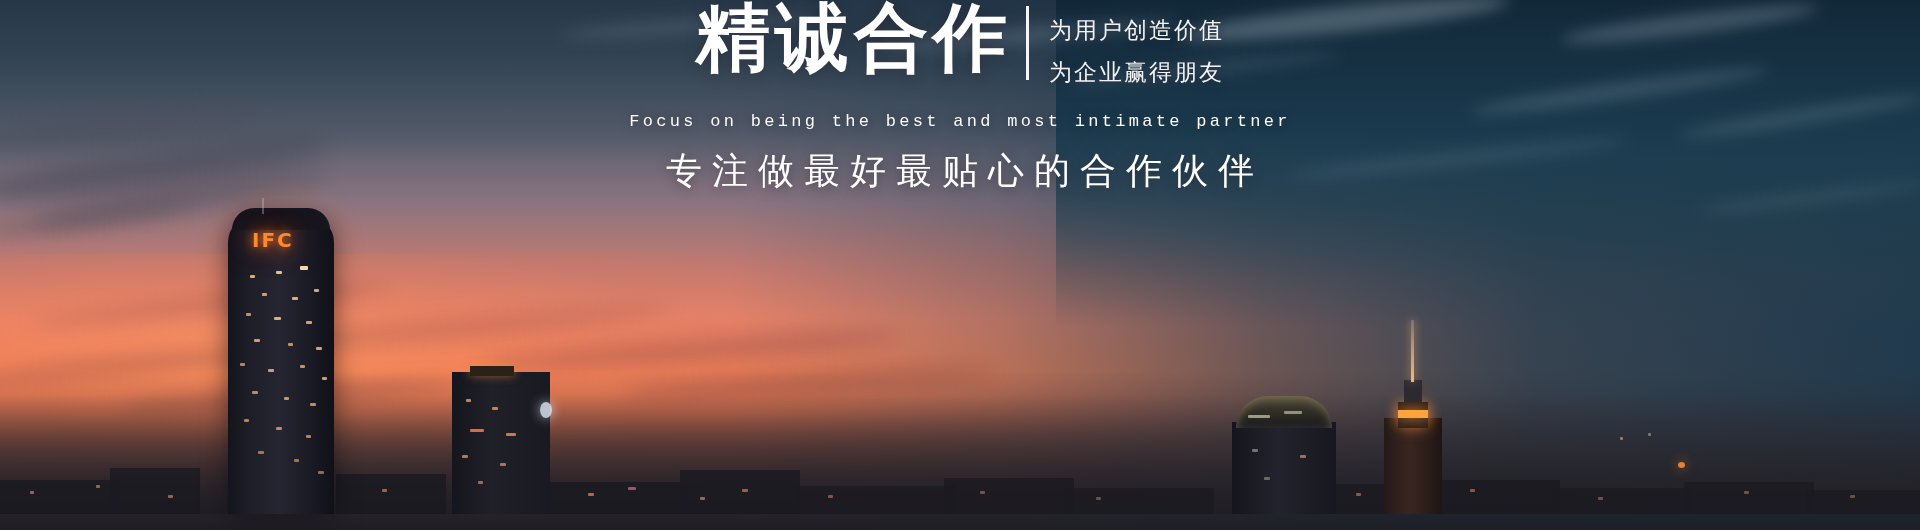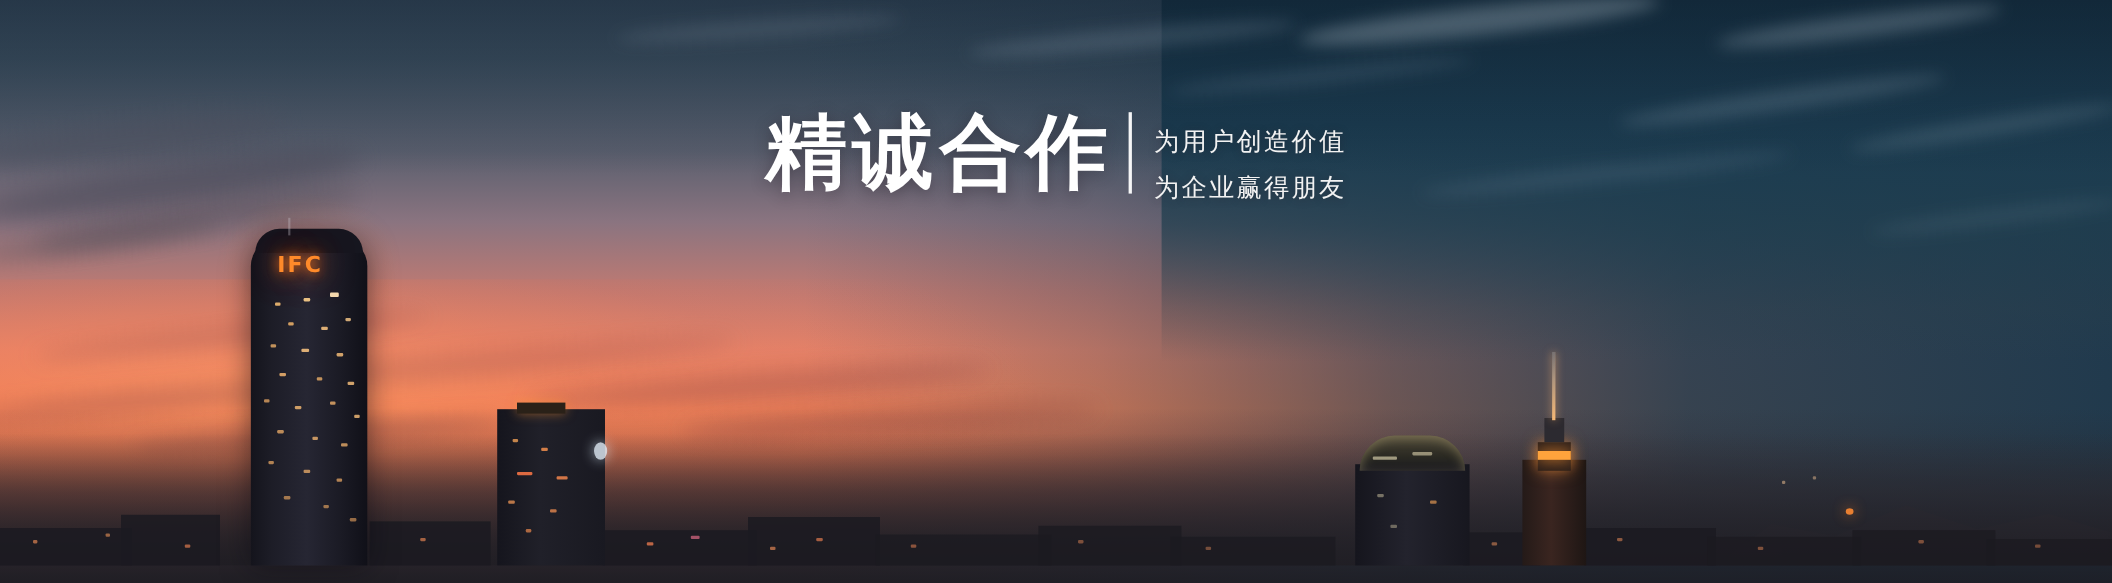--- a/index.html
+++ b/index.html
@@ -194,21 +194,21 @@
 
   
   .low{ position:absolute; bottom:0; background:#1b1a21; }
 
   .citylight{ position:absolute; border-radius:1px; }
 
   
   .content{
     position:absolute; left:0; right:0; top:0; height:100%;
     display:flex; flex-direction:column; align-items:center;
-    padding-top:96px;
+    font-family:Liberation Mono, monospace;
   }
   .headline-row{
     display:flex; align-items:center; gap:0px;
   }
   .headline{
     font-size:74px; font-weight:700; color:#ffffff;
     letter-spacing:5px; line-height:1;
     text-shadow:0 2px 14px rgba(40,30,40,0.45);
     white-space:nowrap;
   }
@@ -384,16 +384,18 @@
       <div class="headline">精诚合作</div>
 
       <div class="divider"></div>
 
       <div class="sub-pair">
         <div class="sub-line">为用户创造价值</div>
         <div class="sub-line">为企业赢得朋友</div>
       </div>
     </div>
 
-
+    <div class="tagline-en">Focus on being the best and most intimate partner</div>
+
+    <div class="tagline-cn">专注做最好最贴心的合作伙伴</div>
   </div>
 
 </div>
 
 </body></html>

